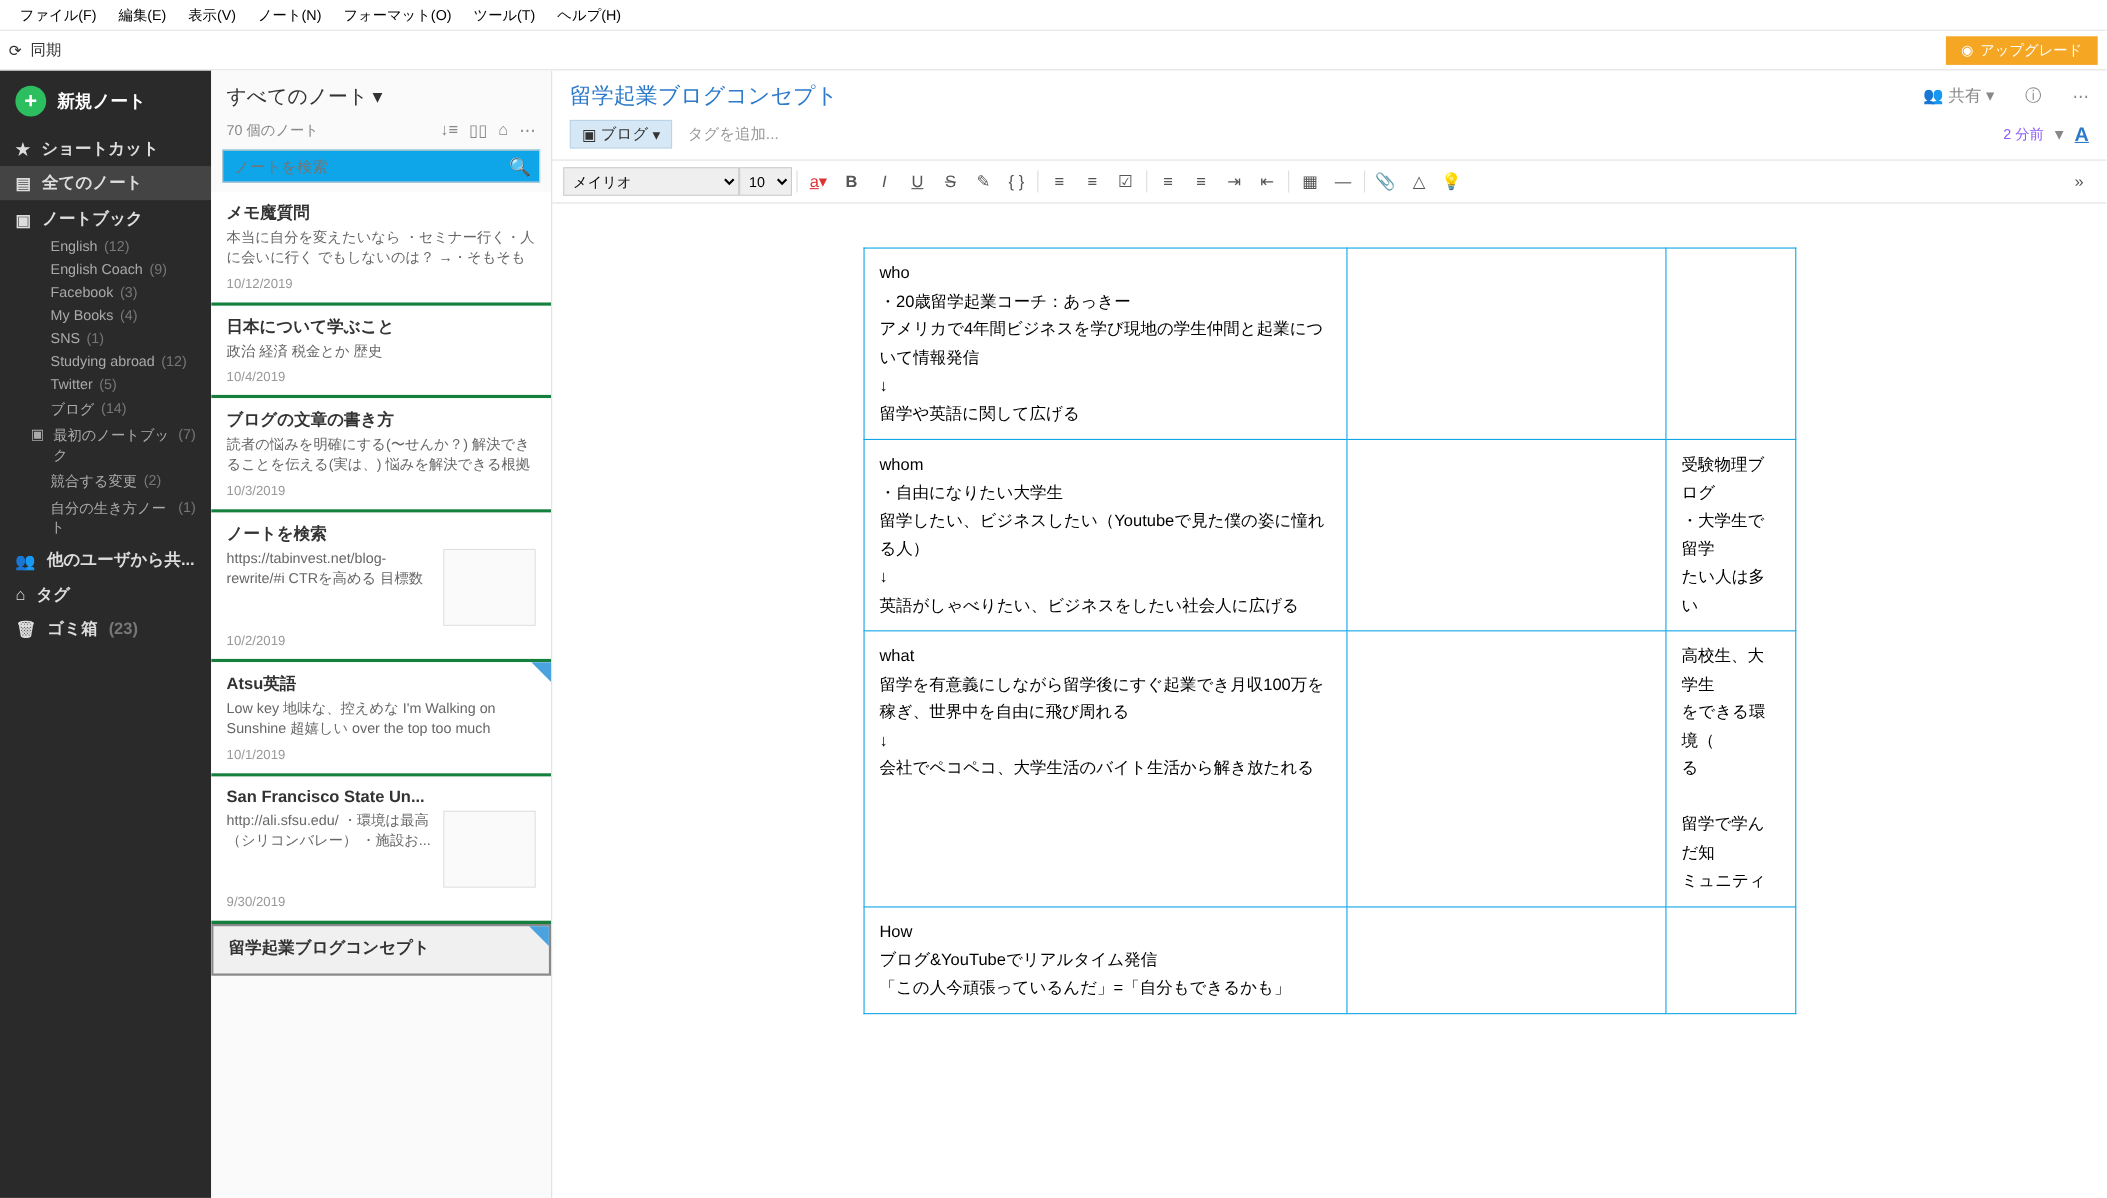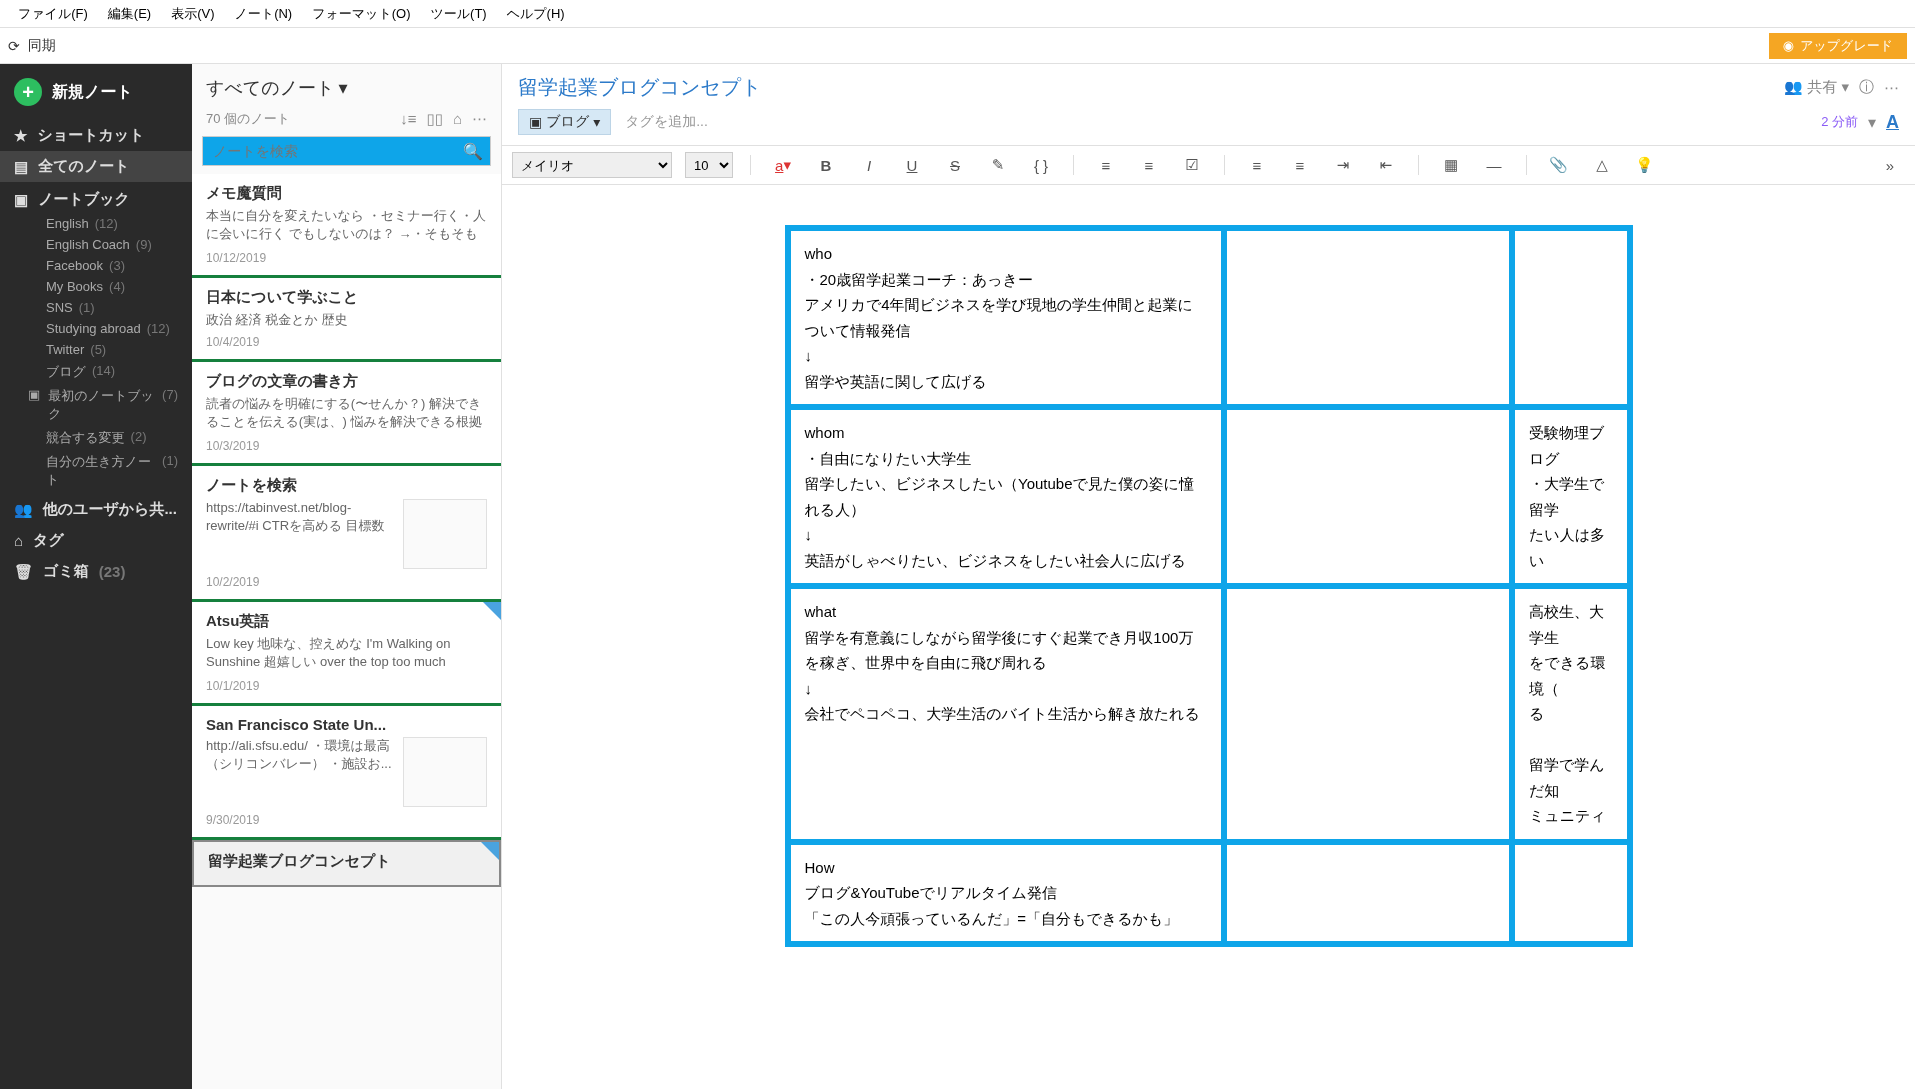--- a/index.html
+++ b/index.html
@@ -31,35 +31,35 @@
 .note-item.selected { background: #f0f0f0; border: 2px solid #888; }
 .note-item.corner::after { content: ""; position: absolute; top: 0; right: 0; border-style: solid; border-width: 0 18px 18px 0; border-color: transparent #4aa3df transparent transparent; }
 .note-title { font-weight: 600; font-size: 15px; color: #333; margin-bottom: 4px; }
 .note-row { display: flex; gap: 8px; }
 .note-excerpt { font-size: 13px; color: #666; line-height: 1.4; max-height: 38px; overflow: hidden; flex: 1; }
 .note-thumb { width: 84px; height: 70px; background: #fafafa; border: 1px solid #e0e0e0; flex-shrink: 0; }
 .note-date { font-size: 12px; color: #999; margin-top: 6px; }
 .editor { flex: 1; display: flex; flex-direction: column; overflow: hidden; }
 .ed-top { padding: 10px 16px 4px; display: flex; align-items: center; justify-content: space-between; }
 .ed-title { font-size: 20px; color: #2c7ac9; font-weight: 400; }
-.ed-top-icons { display: flex; align-items: center; gap: 10px; color: #888; font-size: 15px; }
+.ed-top-icons { display: flex; align-items: center; gap: 28px; color: #888; font-size: 15px; }
 .tagbar { display: flex; align-items: center; justify-content: space-between; padding: 4px 16px 10px; border-bottom: 1px solid #e0e0e0; }
 .tag-left { display: flex; align-items: center; gap: 14px; font-size: 14px; }
 .tag-chip { background: #d6e8f5; padding: 3px 10px; border: 1px solid #bcd4e6; color: #333; display: flex; align-items: center; gap: 4px; }
 .tag-add { color: #999; }
 .time-txt { color: #8b5cf6; font-size: 13px; }
-.toolbar { display: flex; align-items: center; padding: 6px 10px; border-bottom: 1px solid #e0e0e0; gap: 13px; flex-wrap: nowrap; }
+.toolbar { display: flex; align-items: center; padding: 6px 10px; border-bottom: 1px solid #e0e0e0; gap: 0; flex-wrap: nowrap; }
 .toolbar select, .toolbar input { border: 1px solid #ccc; padding: 2px 4px; font-size: 13px; height: 26px; }
 .toolbar .font-sel { width: 160px; }
 .toolbar .size-sel { width: 48px; }
 .tb-btn { width: 30px; height: 26px; display: flex; align-items: center; justify-content: center; color: #555; cursor: pointer; font-size: 15px; }
 .tb-sep { width: 1px; height: 20px; background: #ddd; margin: 0 4px; }
 .ed-body { flex: 1; overflow: auto; padding: 40px 30px; }
 .content-table { border-collapse: collapse; margin: 0 auto; width: 848px; }
-.content-table td { border: 6px solid #0ea5e9; padding: 10px 14px; font-size: 15px; vertical-align: top; line-height: 1.7; }
+.content-table td { border: 1px solid #0ea5e9; padding: 10px 14px; font-size: 15px; vertical-align: top; line-height: 1.7; }
 .content-table td:nth-child(1) { width: 440px; }
 .content-table td:nth-child(2) { width: 290px; }
 .content-table td:nth-child(3) { width: 118px; }
 .flex-fill { flex: 1; }
 </style>
 </head>
 <body>
 
 <div class="menubar">
   <span>ファイル(F)</span>

